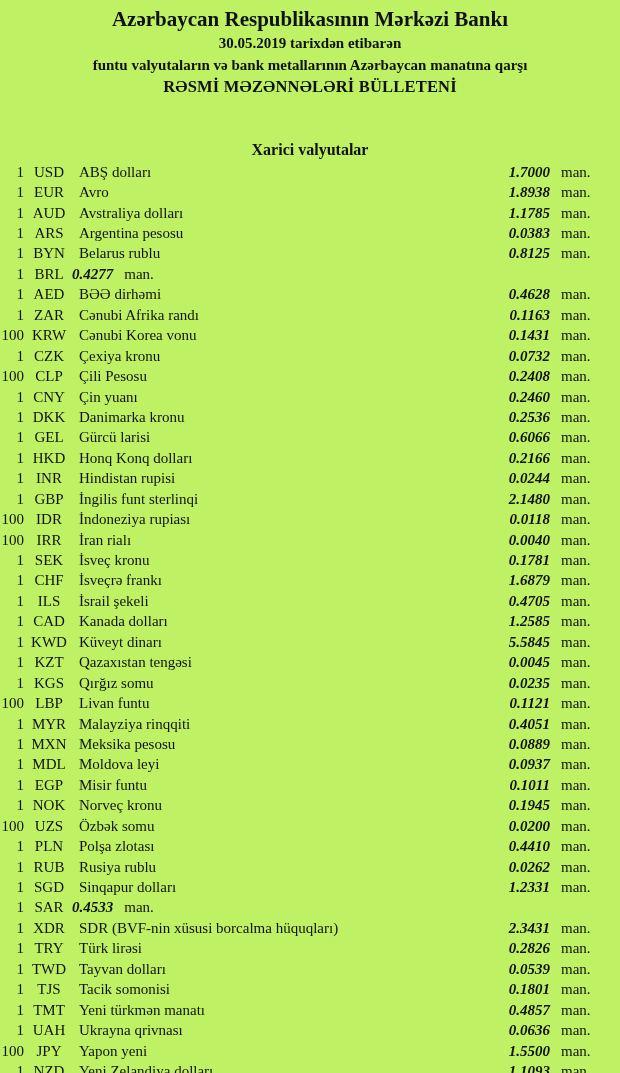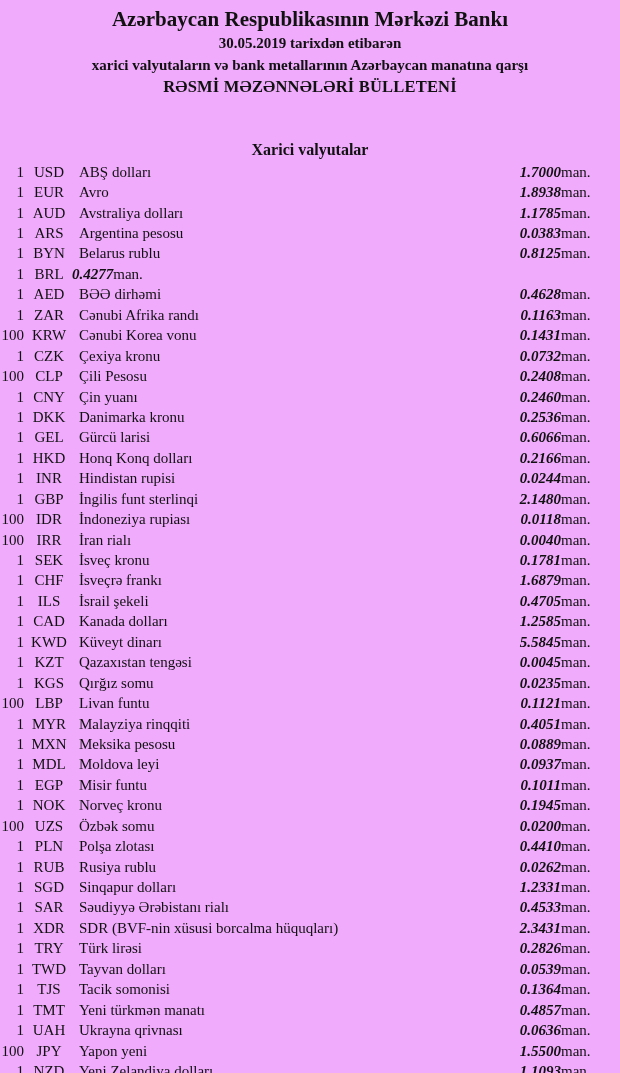--- a/index.html
+++ b/index.html
@@ -3,21 +3,21 @@
 <meta charset="utf-8">
 <style>
   * { margin: 0; padding: 0; box-sizing: border-box; }
   html, body { background: #ffffff; }
   body {
     width: 620px; height: 1073px;
     color: #111111;
     font-family: "Liberation Serif", "DejaVu Serif", serif;
     overflow: hidden;
   }
-  .page { width: 620px; height: 1073px; background: #f0abfc; }
+  .page { width: 620px; height: 1073px; background: #bef264; }
 
   .hdr { text-align: center; }
   .h1 { padding-top: 6px; font-size: 21px; font-weight: 700; line-height: 26px; }
   .h2 { font-size: 15px; font-weight: 700; line-height: 22px; }
   .h3 { font-size: 16.5px; font-weight: 700; line-height: 22px; letter-spacing: 0.2px; }
 
   .section-title {
     margin-top: 43px;
     text-align: center;
     font-size: 16px; font-weight: 700; line-height: 18px;
@@ -29,30 +29,30 @@
     align-items: center;
     height: 20.45px;
     font-size: 15px;
     padding-right: 23px;
     white-space: nowrap;
   }
   .qty  { width: 24px; text-align: right; flex: none; }
   .code { width: 46px; text-align: center; margin-left: 2px; flex: none; }
   .name { flex: 1 1 auto; margin-left: 7px; overflow: hidden; }
   .rate { flex: none; text-align: center; font-weight: 700; font-style: italic; }
-  .unit { width: 36px; flex: none; }
+  .unit { width: 36px; margin-left: 11px; flex: none; }
 </style>
 </head>
 <body>
 
 <div class="page">
   <div class="hdr">
     <div class="h1">Azərbaycan Respublikasının Mərkəzi Bankı</div>
     <div class="h2">30.05.2019 tarixdən etibarən</div>
-    <div class="h2">xarici valyutaların və bank metallarının Azərbaycan manatına qarşı</div>
+    <div class="h2">funtu valyutaların və bank metallarının Azərbaycan manatına qarşı</div>
     <div class="h3">RƏSMİ MƏZƏNNƏLƏRİ BÜLLETENİ</div>
   </div>
 
   <div class="section-title">Xarici valyutalar</div>
 
   <div class="rates">
     <div class="row">
       <span class="qty">1</span>
       <span class="code">USD</span>
       <span class="name">ABŞ dolları</span>
@@ -335,21 +335,20 @@
       <span class="qty">1</span>
       <span class="code">SGD</span>
       <span class="name">Sinqapur dolları</span>
       <span class="rate">1.2331</span>
       <span class="unit">man.</span>
     </div>
 
     <div class="row">
       <span class="qty">1</span>
       <span class="code">SAR</span>
-      <span class="name">Səudiyyə Ərəbistanı rialı</span>
       <span class="rate">0.4533</span>
       <span class="unit">man.</span>
     </div>
 
     <div class="row">
       <span class="qty">1</span>
       <span class="code">XDR</span>
       <span class="name">SDR (BVF-nin xüsusi borcalma hüquqları)</span>
       <span class="rate">2.3431</span>
       <span class="unit">man.</span>
@@ -368,21 +367,21 @@
       <span class="code">TWD</span>
       <span class="name">Tayvan dolları</span>
       <span class="rate">0.0539</span>
       <span class="unit">man.</span>
     </div>
 
     <div class="row">
       <span class="qty">1</span>
       <span class="code">TJS</span>
       <span class="name">Tacik somonisi</span>
-      <span class="rate">0.1364</span>
+      <span class="rate">0.1801</span>
       <span class="unit">man.</span>
     </div>
 
     <div class="row">
       <span class="qty">1</span>
       <span class="code">TMT</span>
       <span class="name">Yeni türkmən manatı</span>
       <span class="rate">0.4857</span>
       <span class="unit">man.</span>
     </div>

